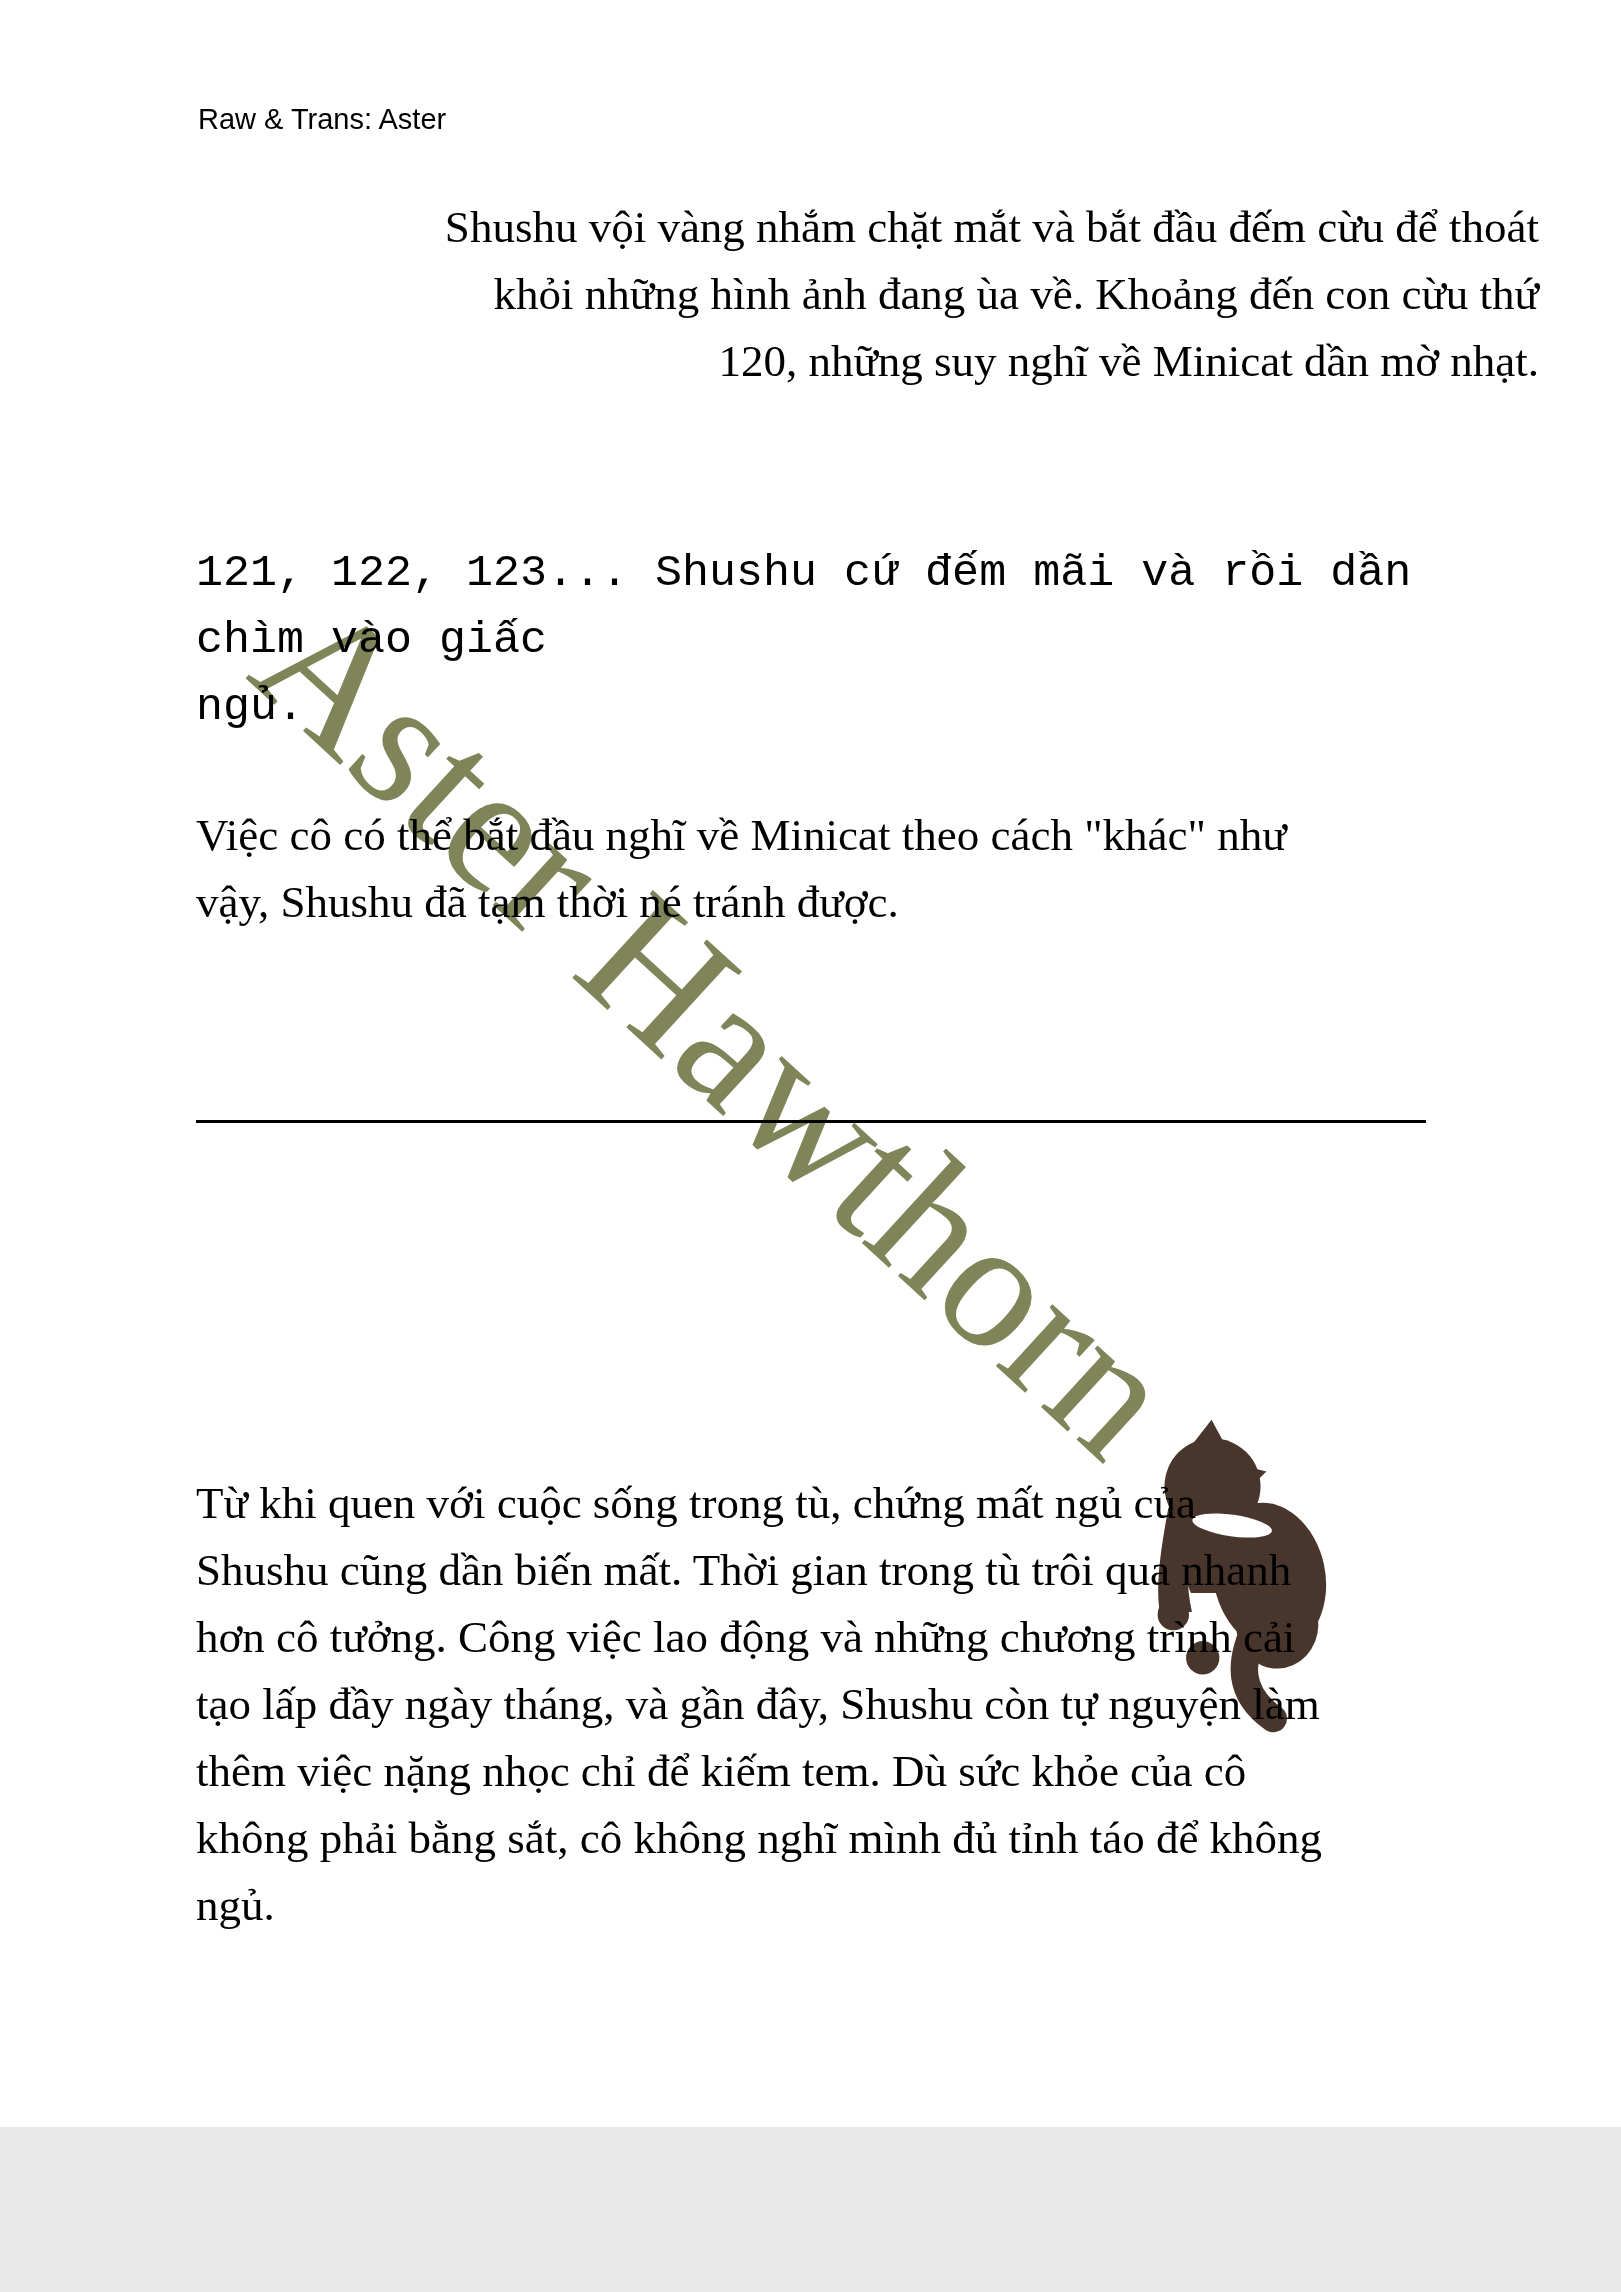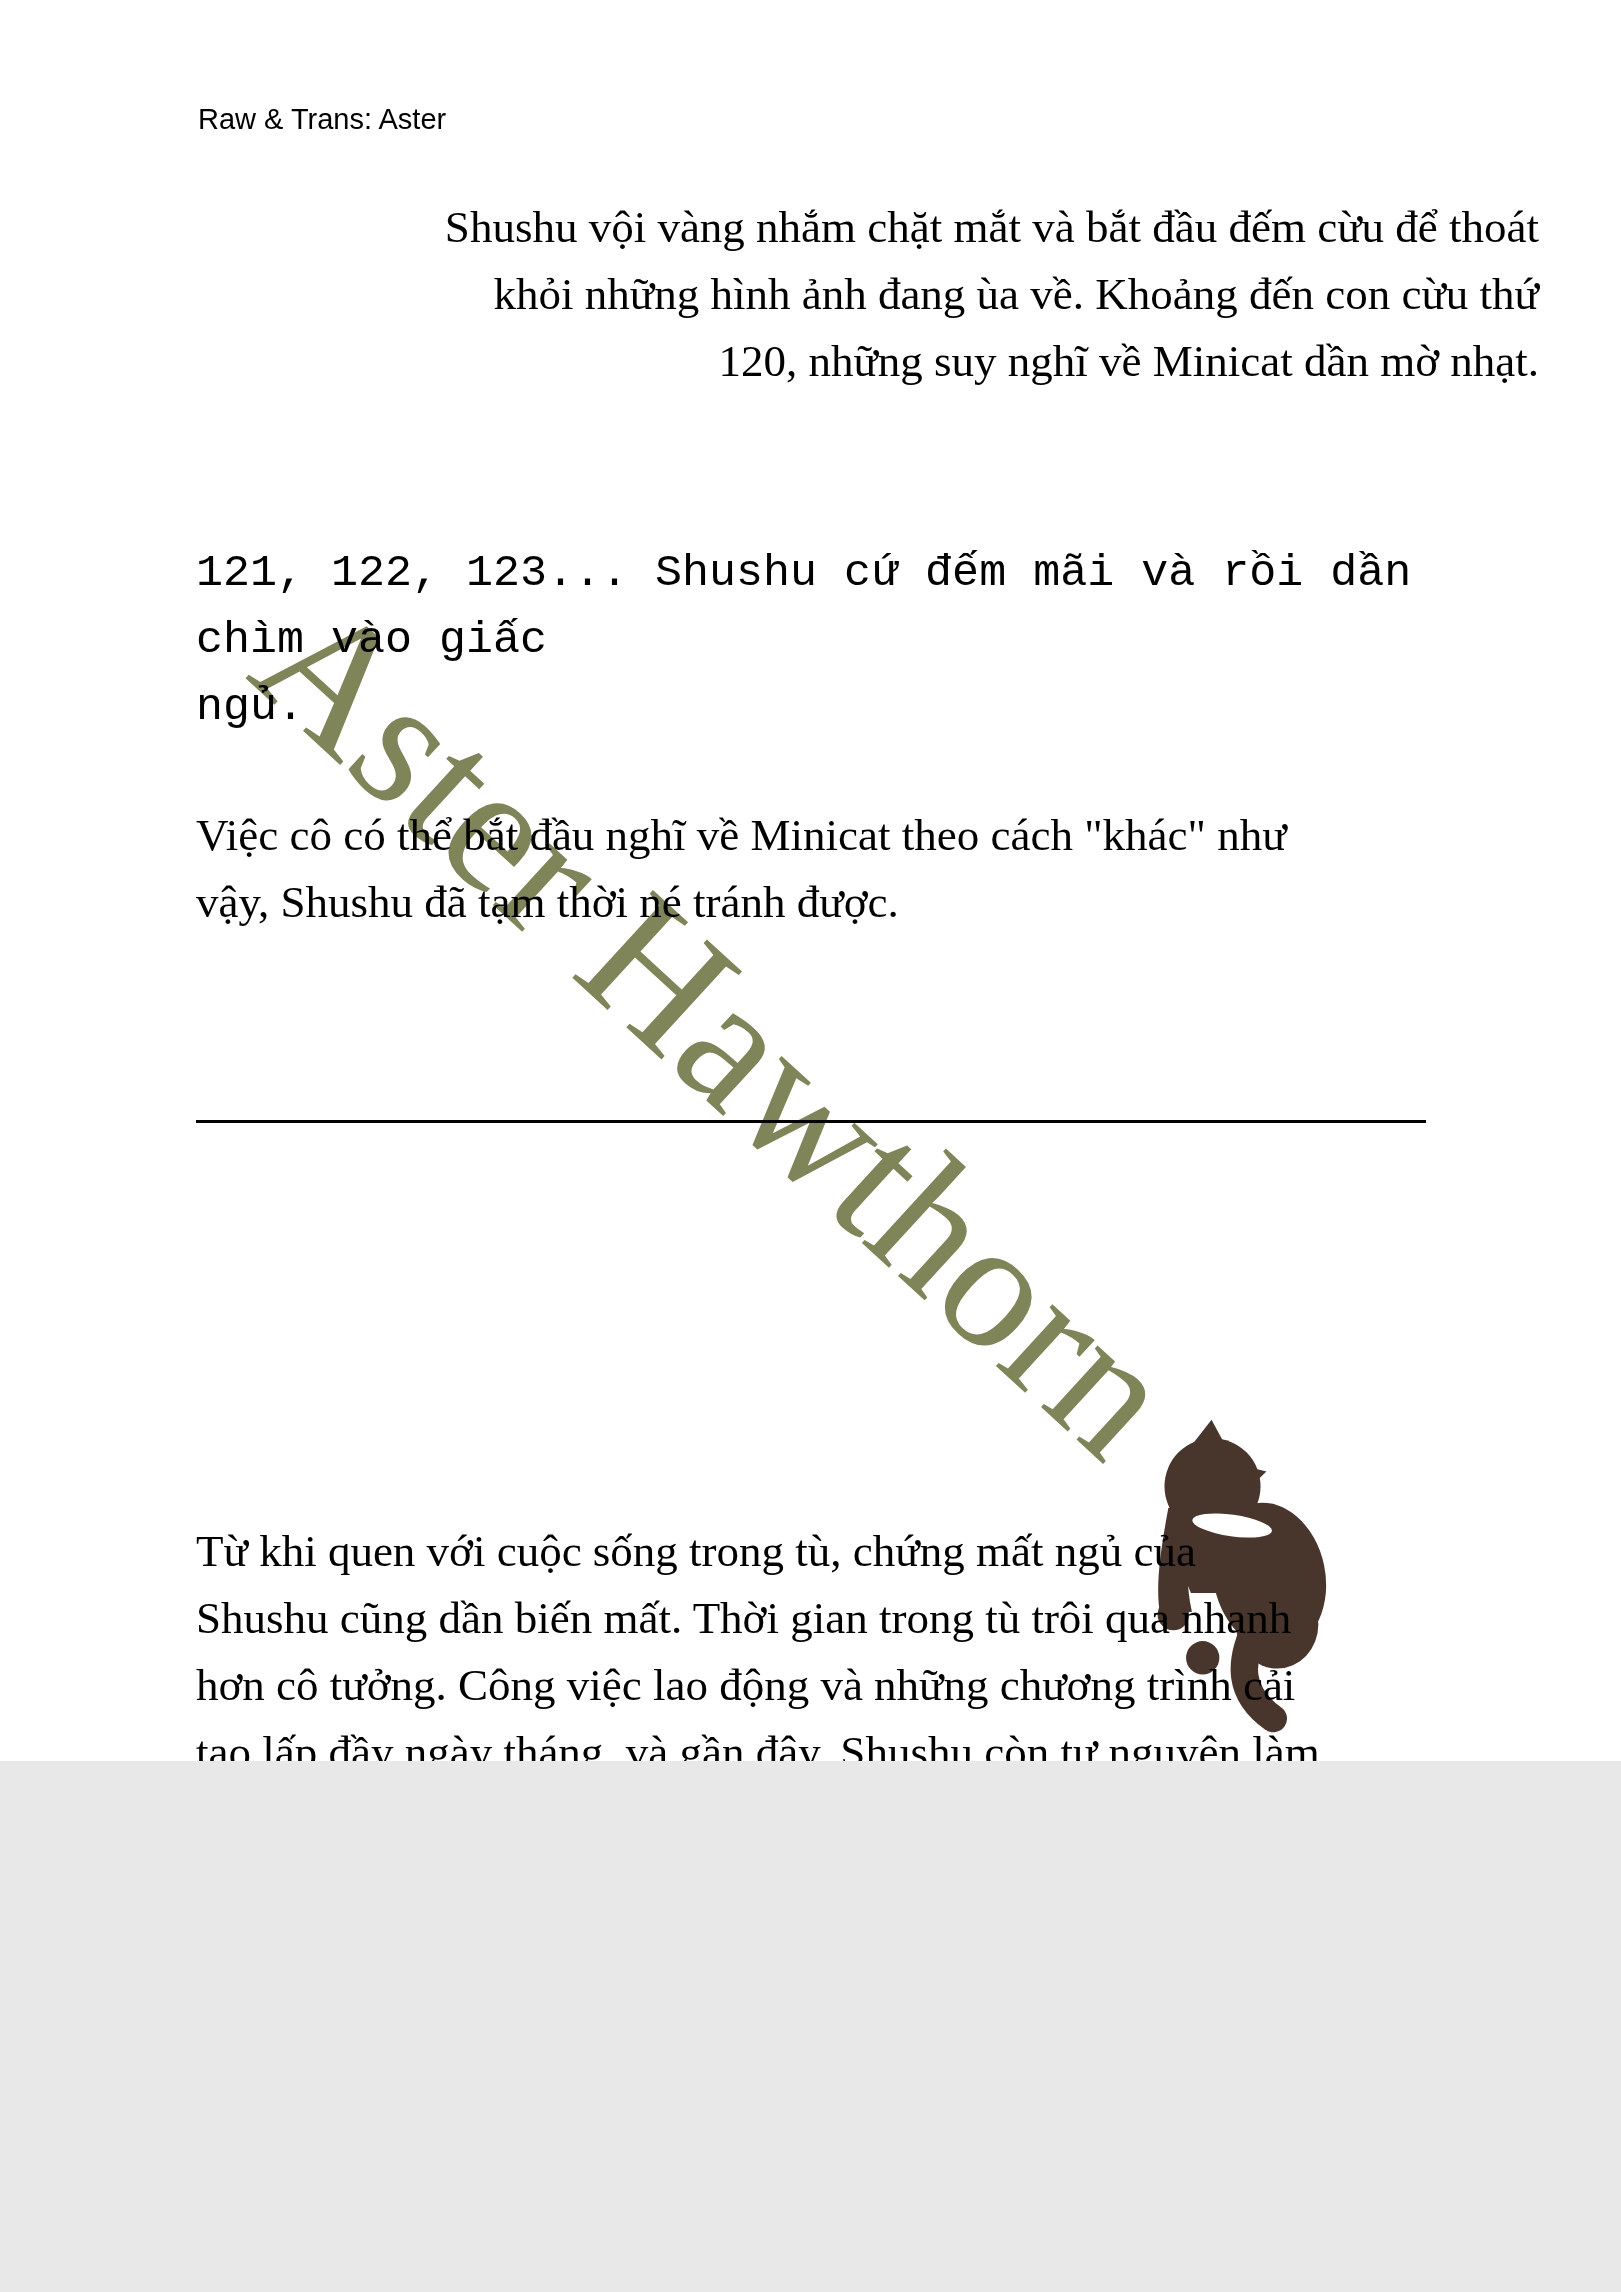--- a/index.html
+++ b/index.html
@@ -1,19 +1,19 @@
 <!DOCTYPE html>
 <html><head>
 <meta charset="utf-8">
 <style>
   html,body{margin:0;padding:0;background:#e8e8e8;}
   .page{
     position:relative;
     width:1621px;
-    height:1761px;
+    height:2127px;
     background:#ffffff;
     overflow:hidden;
     font-family:"Liberation Serif", serif;
   }
   .credit{
     position:absolute;
     left:198px;
     top:102px;
     font-family:"Liberation Sans", sans-serif;
     font-size:29px;
@@ -31,21 +31,21 @@
     font-size:45px;
     line-height:67px;
     color:#000;
     white-space:pre-line;
     z-index:3;
   }
   .p1{top:194px;text-align:right;}
   .p2{top:540px;font-family:Liberation Mono, monospace;}
   .p3{top:802px;}
   .p4{top:1283px;}
-  .p5{top:1470px;margin-top:48px;}
+  .p5{top:1470px;}
   .hrule{
     position:absolute;
     left:196px;
     top:1120px;
     width:1230px;
     height:2.9px;
     background:#000;
     z-index:3;
   }
   .watermark{

